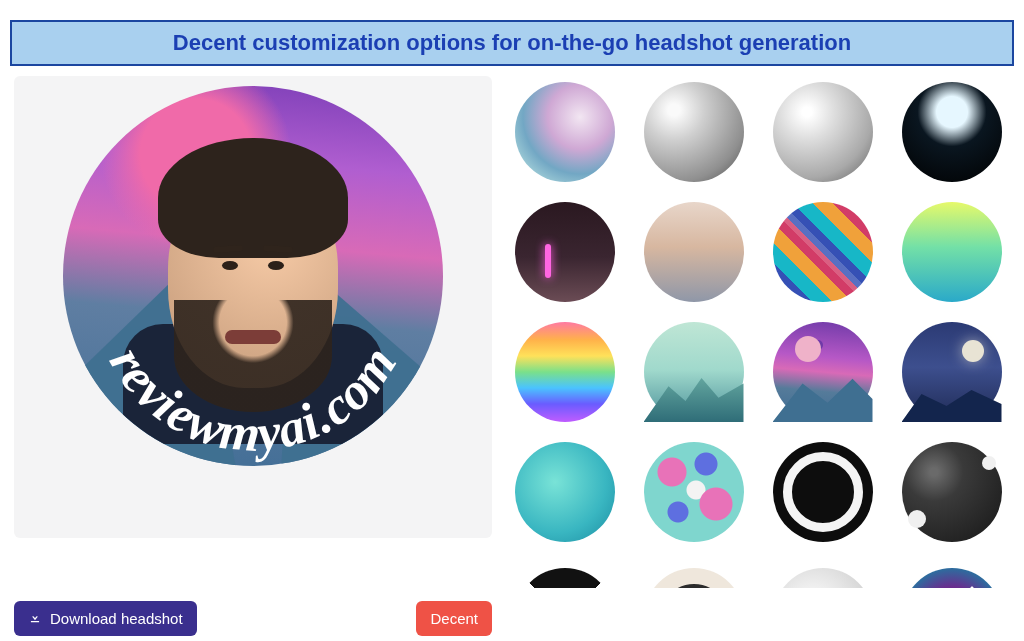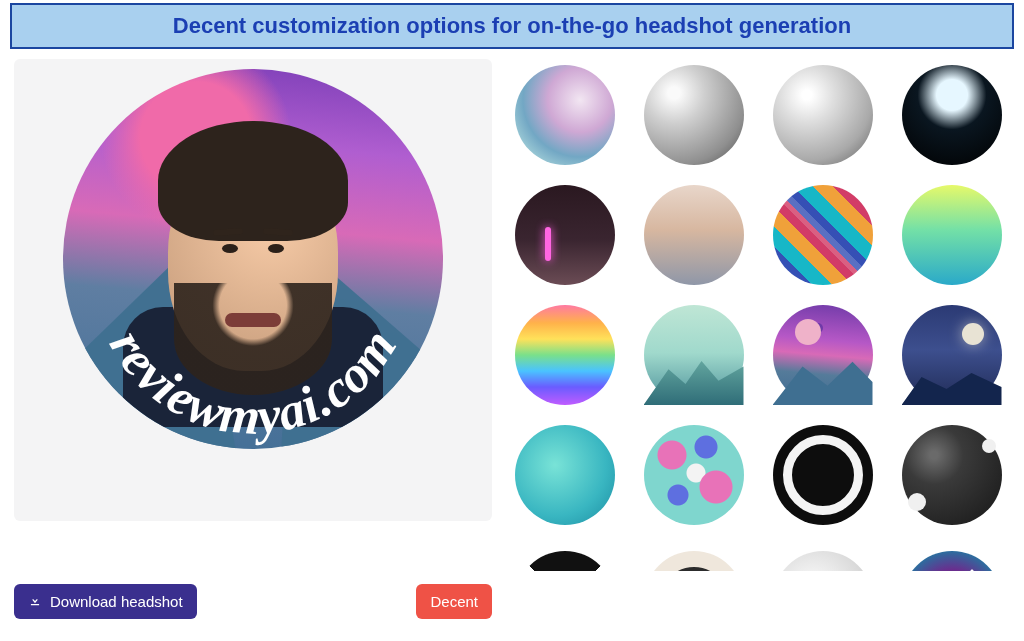--- a/index.html
+++ b/index.html
@@ -6,21 +6,21 @@
     body {
       width: 1024px;
       height: 641px;
       background: #ffffff;
       font-family: -apple-system, BlinkMacSystemFont, "Segoe UI", Arial, sans-serif;
       overflow: hidden;
       position: relative;
     }
 
     .banner {
-      margin: 3px 10px 10px 10px;
+      margin: 20px 10px 10px 10px;
       background: #a9d0ef;
       border: 2px solid #1b46a0;
       padding: 8px 10px;
       text-align: center;
     }
     .banner-text {
       font-size: 22px;
       font-weight: 700;
       color: #1b3fb3;
     }

